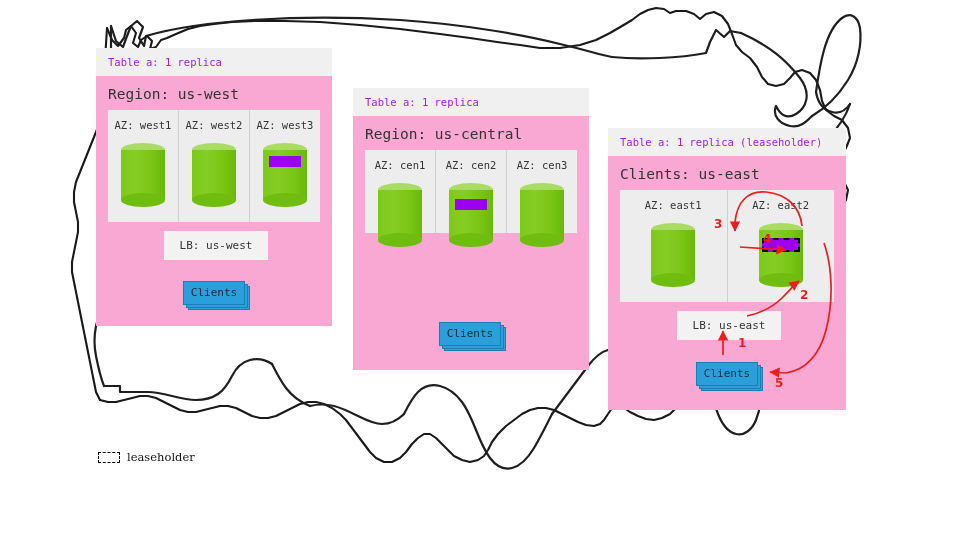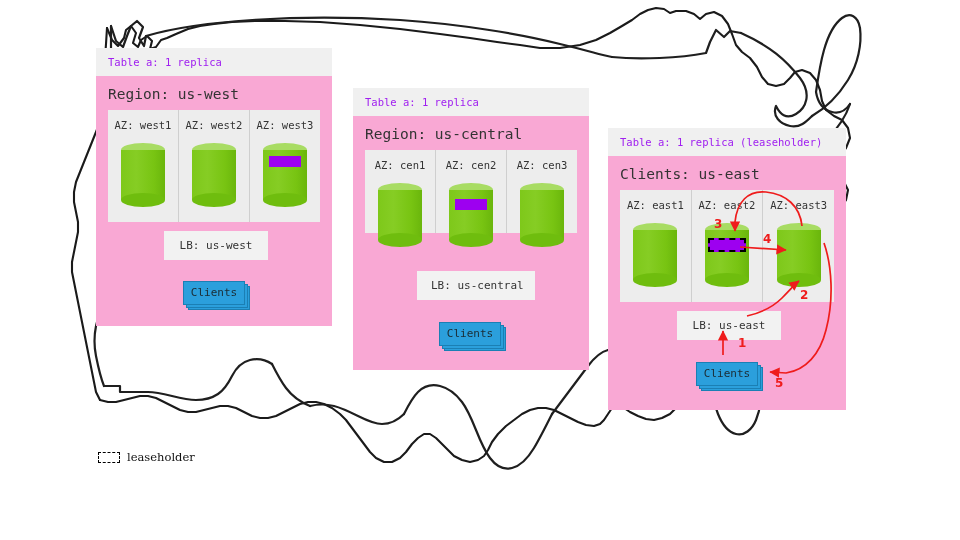--- a/index.html
+++ b/index.html
@@ -375,21 +375,20 @@
             <div class="cylinder" style="width:44px;height:64px;">
               <div class="cyl-top" style="width:44px;height:14px;top:0;"></div>
               <div class="cyl-body" style="top:7px;width:44px;height:50px;"></div>
               <div class="cyl-bottomcap" style="top:50px;width:44px;height:14px;"></div>
             </div>
           </div>
         </div>
 
       </div>
     </div>
-    <div class="lb-box" style="left:64px; top:183px; width:118px;">LB: us-central</div>
     <div class="clients" style="left:86px; top:234px;">
       <div class="sheet s3"></div>
       <div class="sheet s2"></div>
       <div class="sheet s1"></div>
       <div class="label">Clients</div>
     </div>
   </div>
 
   <div class="panel" style="left:608px; top:128px; width:238px; height:282px;">
     <div class="panel-header">Table a: 1 replica (leaseholder)</div>
@@ -413,30 +412,20 @@
           <div class="cyl-wrap">
             <div class="cylinder" style="width:44px;height:64px;">
               <div class="cyl-top" style="width:44px;height:14px;top:0;"></div>
               <div class="cyl-body" style="top:7px;width:44px;height:50px;"></div>
               <div class="cyl-bottomcap" style="top:50px;width:44px;height:14px;"></div>
               <div class="replica leaseholder" style="left:3px; top:15px; width:38px; height:14px;"></div>
             </div>
           </div>
         </div>
 
-        <div class="az-cell">
-          <div class="az-label">AZ: east3</div>
-          <div class="cyl-wrap">
-            <div class="cylinder" style="width:44px;height:64px;">
-              <div class="cyl-top" style="width:44px;height:14px;top:0;"></div>
-              <div class="cyl-body" style="top:7px;width:44px;height:50px;"></div>
-              <div class="cyl-bottomcap" style="top:50px;width:44px;height:14px;"></div>
-            </div>
-          </div>
-        </div>
 
       </div>
     </div>
     <div class="lb-box" style="left:69px; top:183px; width:104px;">LB: us-east</div>
     <div class="clients" style="left:88px; top:234px;">
       <div class="sheet s3"></div>
       <div class="sheet s2"></div>
       <div class="sheet s1"></div>
       <div class="label">Clients</div>
     </div>

